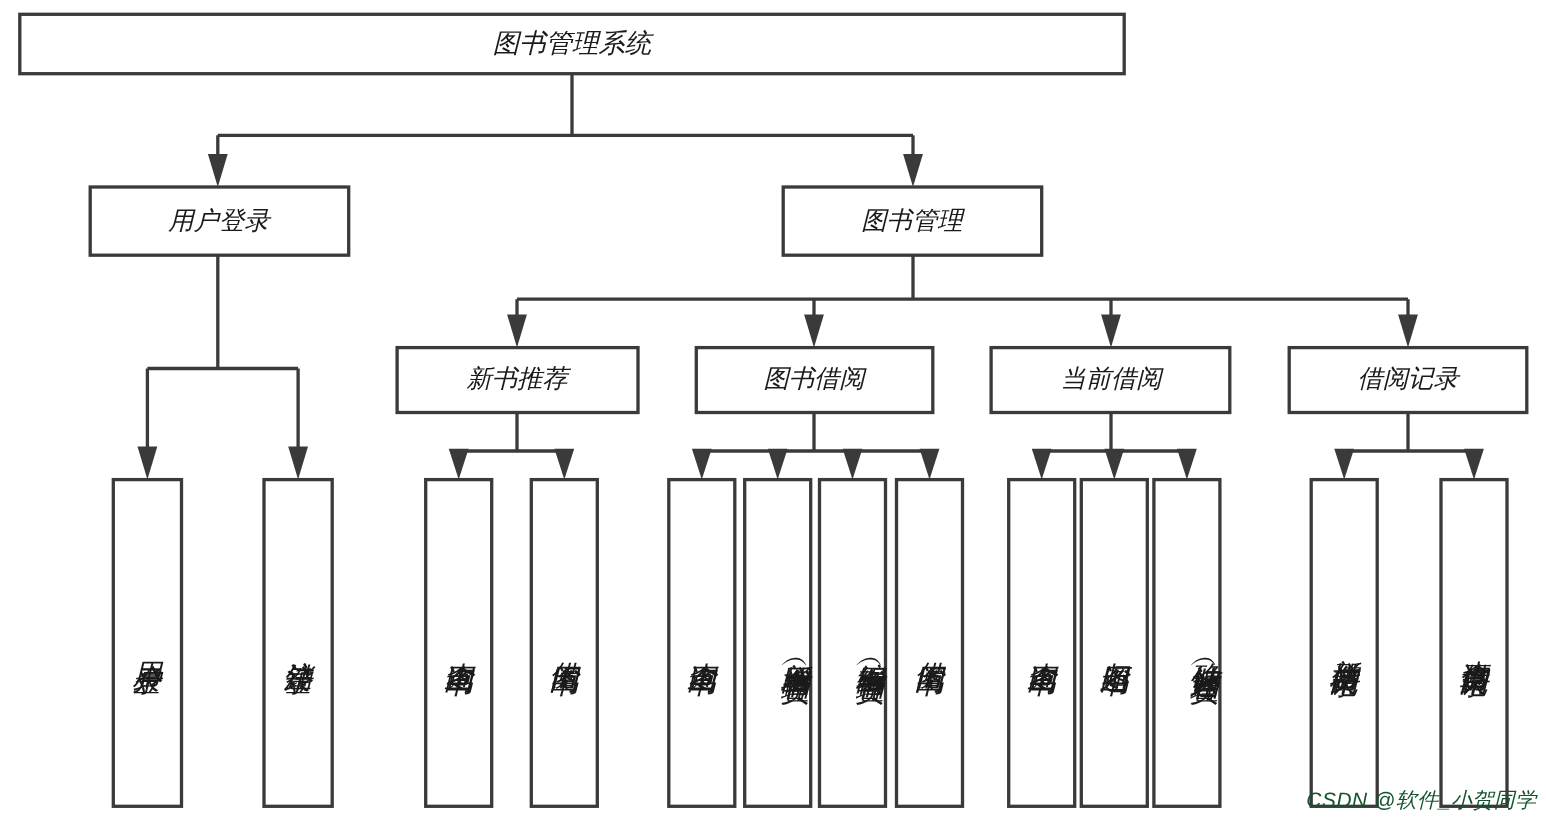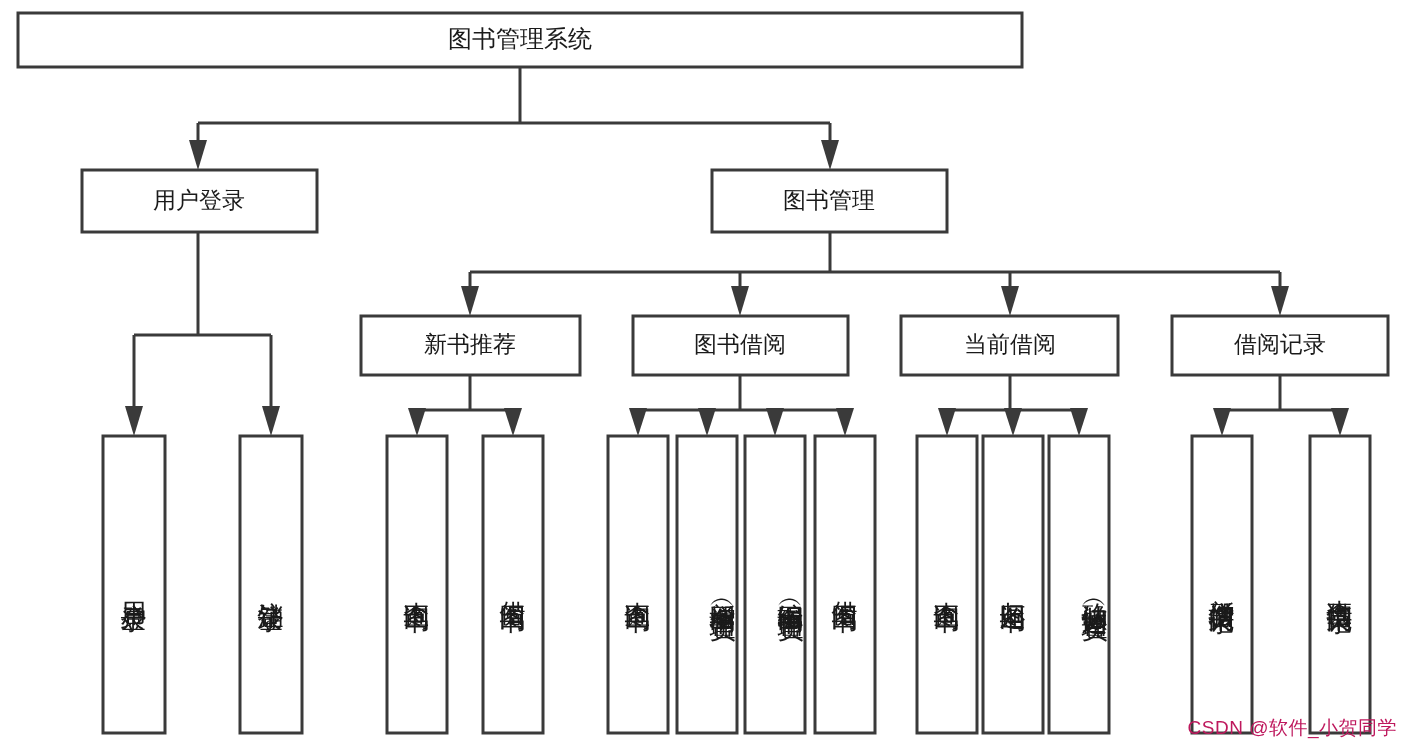--- a/index.html
+++ b/index.html
@@ -9,20 +9,21 @@
   }
   body {
     font-family: "Liberation Sans", "DejaVu Sans", sans-serif;
   }
   #diagram-root {
     position: relative;
     width: 1405px;
     height: 747px;
     background: #ffffff;
     overflow: hidden;
+    font-style: italic;
   }
   svg#tree-svg {
     position: absolute;
     left: 0;
     top: 0;
     width: 1405px;
     height: 747px;
     display: block;
   }
   .node-box {
@@ -69,21 +70,21 @@
     text-align: center;
     white-space: nowrap;
     pointer-events: none;
   }
   #watermark {
     position: absolute;
     right: 8px;
     bottom: 6px;
     font-family: "Liberation Sans", "DejaVu Sans", sans-serif;
     font-size: 19px;
-    color: #be185d;
+    color: #14532d;
     letter-spacing: 0.5px;
     user-select: none;
   }
 </style>
 </head>
 <body>
 
 <div id="diagram-root">
 
   <svg id="tree-svg" viewBox="0 0 1405 747">

